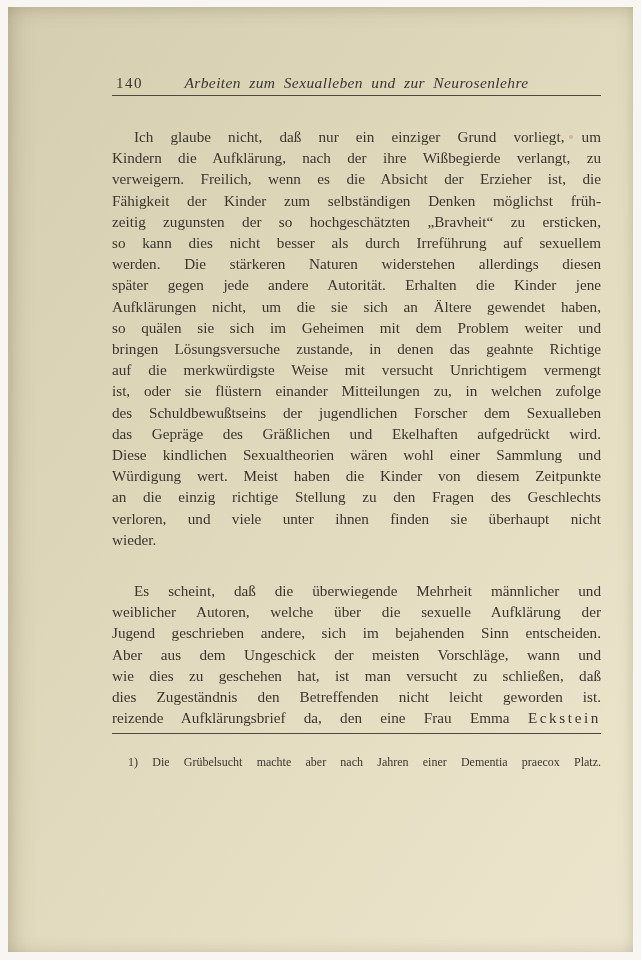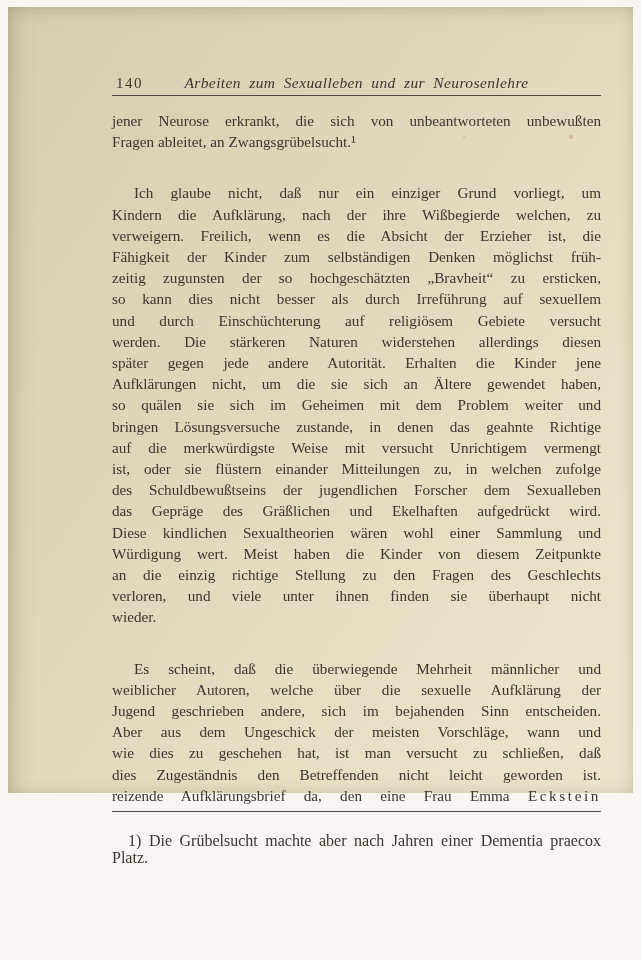--- a/index.html
+++ b/index.html
@@ -3,41 +3,41 @@
 <meta charset="utf-8">
 <style>
   html,body{margin:0;padding:0;}
   body{
     width:641px;height:960px;
     background:#f7f6f2;
     position:relative;overflow:hidden;
     font-family:"Liberation Serif", serif;
   }
   .page{
-    position:absolute;left:8px;top:7px;width:625px;height:786px;
+    position:absolute;left:8px;top:7px;width:625px;height:945px;
     background:linear-gradient(125deg,#d6ceb0 0%,#ded6b9 35%,#e7dfc4 70%,#ece5cd 100%);
     box-shadow:
       inset 16px 0 26px -16px rgba(110,100,70,.38),
       inset -9px 0 18px -11px rgba(110,100,70,.22),
       inset 0 12px 22px -14px rgba(110,100,70,.30),
       inset 0 -10px 20px -14px rgba(110,100,70,.18);
     color:#3b352e;
     text-decoration:underline;
   }
   .col{position:absolute;left:104px;top:0;width:489px;}
   .header{position:relative;margin-top:67px;height:21px;border-bottom:1.3px solid #50483d;}
   .pageno{position:absolute;left:4px;top:1px;font-size:15px;letter-spacing:1.5px;}
   .title{text-align:center;font-style:italic;font-size:15.5px;word-spacing:4px;letter-spacing:.4px;}
   .bodytext{margin-top:14px;font-size:15.2px;line-height:21.2px;}
   .ln{text-align:justify;text-align-last:justify;white-space:normal;}
   .ln.end{text-align-last:left;}
   .ln.ind{text-indent:22px;margin-top:30px;}
   .sperr{letter-spacing:2.6px;}
   .fnrule{margin-top:5px;border-top:1.2px solid #50483d;height:0;}
-  .footnote{padding-top:20px;font-size:16px;line-height:17px;text-align:justify;text-align-last:justify;}
+  .footnote{padding-top:20px;font-size:12px;line-height:17px;text-align:justify;text-align-last:justify;}
   .fnmark{margin-left:16px;}
   .speck{position:absolute;left:561px;top:128px;width:4px;height:4px;border-radius:50%;
     background:#c98f85;opacity:.55;}
   .speck2{position:absolute;left:455px;top:129px;width:3px;height:3px;border-radius:50%;
     background:#c99a90;opacity:.4;}
 </style>
 </head>
 <body>
 
 <div class="page">
@@ -46,33 +46,28 @@
 
   <div class="col">
 
     <div class="header">
       <span class="pageno">140</span>
       <div class="title">Arbeiten zum Sexualleben und zur Neurosenlehre</div>
     </div>
 
     <div class="bodytext">
 
-      <div>
-        <div class="ln">jener Neurose erkrankt, die sich von unbeantworteten unbewußten</div>
-        <div class="ln end">Fragen ableitet, an Zwangsgrübelsucht.¹</div>
-      </div>
 
       <div>
         <div class="ln ind">Ich glaube nicht, daß nur ein einziger Grund vorliegt, um</div>
-        <div class="ln">Kindern die Aufklärung, nach der ihre Wißbegierde welchen, zu</div>
+        <div class="ln">Kindern die Aufklärung, nach der ihre Wißbegierde verlangt, zu</div>
         <div class="ln">verweigern. Freilich, wenn es die Absicht der Erzieher ist, die</div>
         <div class="ln">Fähigkeit der Kinder zum selbständigen Denken möglichst früh-</div>
         <div class="ln">zeitig zugunsten der so hochgeschätzten „Bravheit“ zu ersticken,</div>
         <div class="ln">so kann dies nicht besser als durch Irreführung auf sexuellem</div>
-        <div class="ln">und durch Einschüchterung auf religiösem Gebiete versucht</div>
         <div class="ln">werden. Die stärkeren Naturen widerstehen allerdings diesen</div>
         <div class="ln">später gegen jede andere Autorität. Erhalten die Kinder jene</div>
         <div class="ln">Aufklärungen nicht, um die sie sich an Ältere gewendet haben,</div>
         <div class="ln">so quälen sie sich im Geheimen mit dem Problem weiter und</div>
         <div class="ln">bringen Lösungsversuche zustande, in denen das geahnte Richtige</div>
         <div class="ln">auf die merkwürdigste Weise mit versucht Unrichtigem vermengt</div>
         <div class="ln">ist, oder sie flüstern einander Mitteilungen zu, in welchen zufolge</div>
         <div class="ln">des Schuldbewußtseins der jugendlichen Forscher dem Sexualleben</div>
         <div class="ln">das Gepräge des Gräßlichen und Ekelhaften aufgedrückt wird.</div>
         <div class="ln">Diese kindlichen Sexualtheorien wären wohl einer Sammlung und</div>

